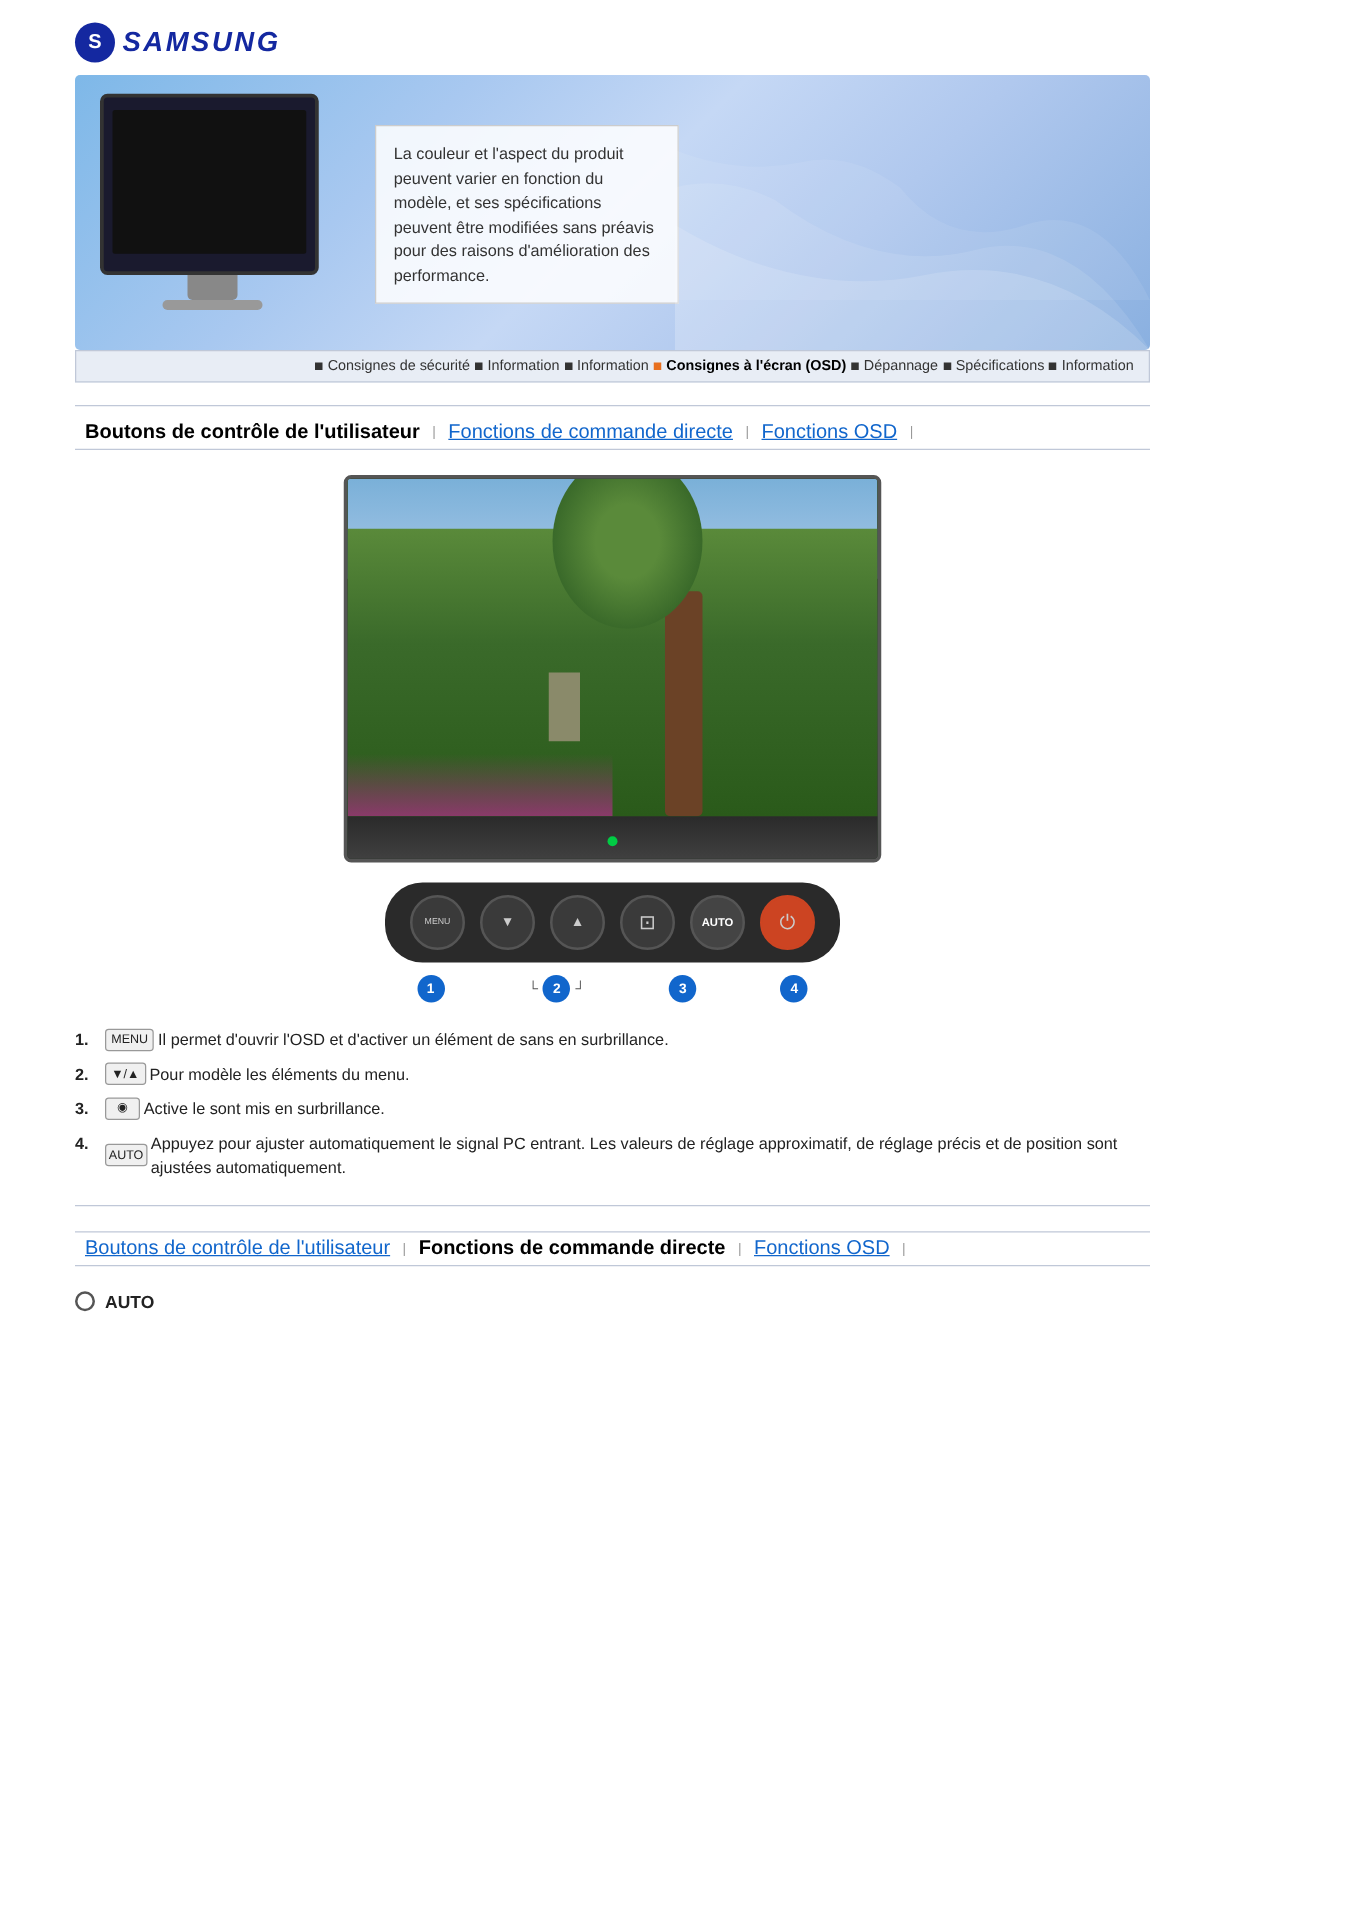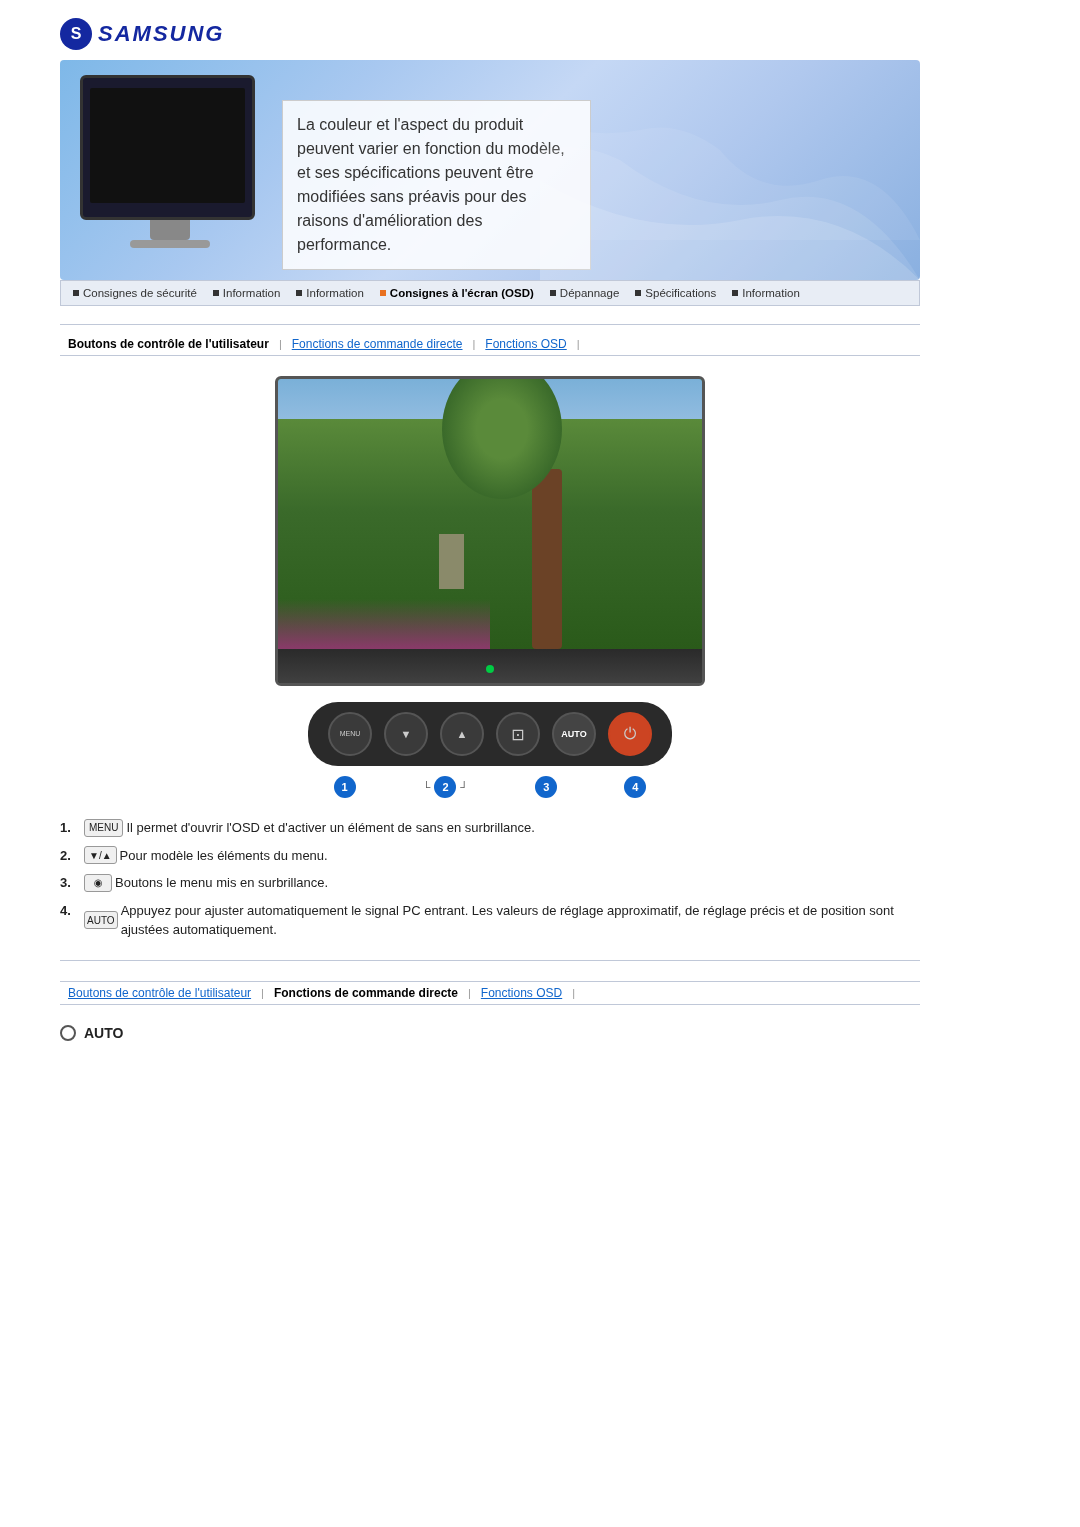--- a/index.html
+++ b/index.html
@@ -81,49 +81,50 @@
     }
     .monitor-base {
       width: 80px;
       height: 8px;
       background: #999;
       margin: 0 auto;
       border-radius: 4px;
     }
     .banner-text-box {
       position: absolute;
-      left: 222px;
+      left: 240px;
       top: 40px;
-      width: 309px;
+      width: 243px;
       background: rgba(255,255,255,0.85);
       border: 1px solid #ccc;
       padding: 12px 14px;
-      font-size: 16px;
+      font-size: 13px;
       line-height: 1.5;
       color: #333;
     }
     .banner-wave {
       position: absolute;
       right: 0;
       bottom: 0;
       width: 380px;
       height: 180px;
     }
 
     
     .nav-bar {
       width: 860px;
       margin: 0 60px;
       background: #e8edf5;
       border: 1px solid #c0c8d8;
       padding: 6px 12px;
       display: flex;
       align-items: center;
-      gap: 16px;
+      gap: 4px;
       flex-wrap: wrap;
+      justify-content: flex-end;
     }
     .nav-item {
       display: flex;
       align-items: center;
       gap: 4px;
       font-size: 11.5px;
       color: #333;
       cursor: pointer;
       white-space: nowrap;
     }
@@ -156,21 +157,21 @@
     .tab-row {
       width: 860px;
       margin: 0 60px;
       display: flex;
       align-items: center;
       gap: 0;
       padding: 4px 0;
       border-bottom: 1px solid #c0c8d8;
     }
     .tab-item {
-      font-size: 12px;
+      font-size: 16px;
       color: #1166cc;
       cursor: pointer;
       padding: 0 8px;
       text-decoration: underline;
     }
     .tab-item.active {
       color: #000;
       font-weight: bold;
       text-decoration: none;
     }
@@ -528,21 +529,21 @@
     <span style="display:inline-flex; align-items:center; gap:3px;">
       <span class="instr-key">▼/▲</span>
       <span>Pour modèle les éléments du menu.</span>
     </span>
   </div>
 
   <div class="instruction-item">
     <span class="instr-num">3.</span>
     <span style="display:inline-flex; align-items:center; gap:3px;">
       <span class="instr-key">◉</span>
-      <span>Boutons le menu mis en surbrillance.</span>
+      <span>Active le sont mis en surbrillance.</span>
     </span>
   </div>
 
   <div class="instruction-item">
     <span class="instr-num">4.</span>
     <span style="display:inline-flex; align-items:flex-start; gap:3px; flex-direction:column;">
       <span style="display:inline-flex; align-items:center; gap:3px;">
         <span class="instr-key">AUTO</span>
         <span>Appuyez pour ajuster automatiquement le signal PC entrant. Les valeurs de réglage approximatif, de réglage précis et de position sont ajustées automatiquement.</span>
       </span>

